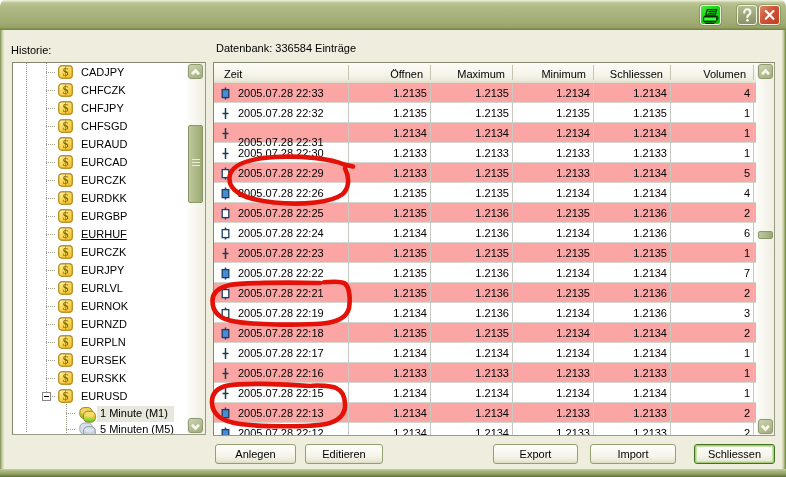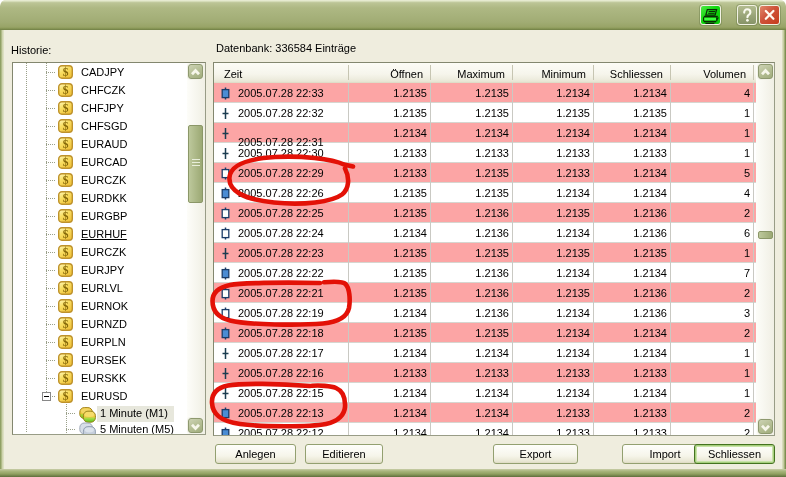--- a/index.html
+++ b/index.html
@@ -599,21 +599,21 @@
           <path d="M3 8.2 L6.5 4.6 L10 8.2" stroke="#F6F6EA" stroke-width="2.8" fill="none"></path>
         </svg></div>
 <div class="abs sbbtn" style="left:544px;top:356px;width:15px;height:15px;"><svg width="13" height="13" viewBox="0 0 13 13">
           <path d="M3 4.8 L6.5 8.4 L10 4.8" stroke="#F6F6EA" stroke-width="2.8" fill="none"></path>
         </svg></div>
 <div class="abs sbthumb" style="left:544px;top:168px;width:15px;height:8px;"></div>
 </div>
 <div class="abs btn" style="left:215px;width:81px;">Anlegen</div>
 <div class="abs btn" style="left:305px;width:78px;">Editieren</div>
 <div class="abs btn" style="left:493px;width:85px;">Export</div>
-<div class="abs btn" style="left:590px;width:86px;margin-left:32px;">Import</div>
+<div class="abs btn" style="left:590px;width:86px;">Import</div>
 <div class="abs btn" style="left:694px;width:81px;border:1px solid #44731F;box-shadow:inset 0 0 0 1px #A6CE7D, inset 0 0 0 2px #C8E3A8;">Schliessen</div>
 <svg class="abs" width="786" height="477" viewBox="0 0 786 477" style="left:0;top:0;pointer-events:none;">
 <g fill="none" stroke="#E31107" stroke-width="4.6" stroke-linecap="round">
 <path d="M353 166.5 L344 164.5 C332 158.5 300 155.5 275 157 C250 158.5 231 164 229.5 177 C228 191 244 199.5 274 202.5 C303 205.5 332 202 342 194.5 C349 189 350 178 345 168.5"></path>
 <path d="M320 283 C280 282 240 283 230 285 C218 287.5 212.5 293 212.5 301 C212.5 311 218 317.5 230 320.5 C248 325 300 325.5 323 323.5 C338 322 347 317 349 308 C350.5 299 349.5 288 345.5 284 C343 281.5 333 281.5 324 282.3"></path>
 <path d="M310 386 C280 383.5 240 383 228 385.5 C216 388 211.5 394 212 403 C212.5 414 220 421 240 424 C262 427 310 427 326 424 C339 421.5 344.5 414 345 407 C345.5 398 343 391 336 388 C331 385.8 319 385.2 312 385.8"></path>
 </g>
     </svg>
 </div>
 </body></html>

